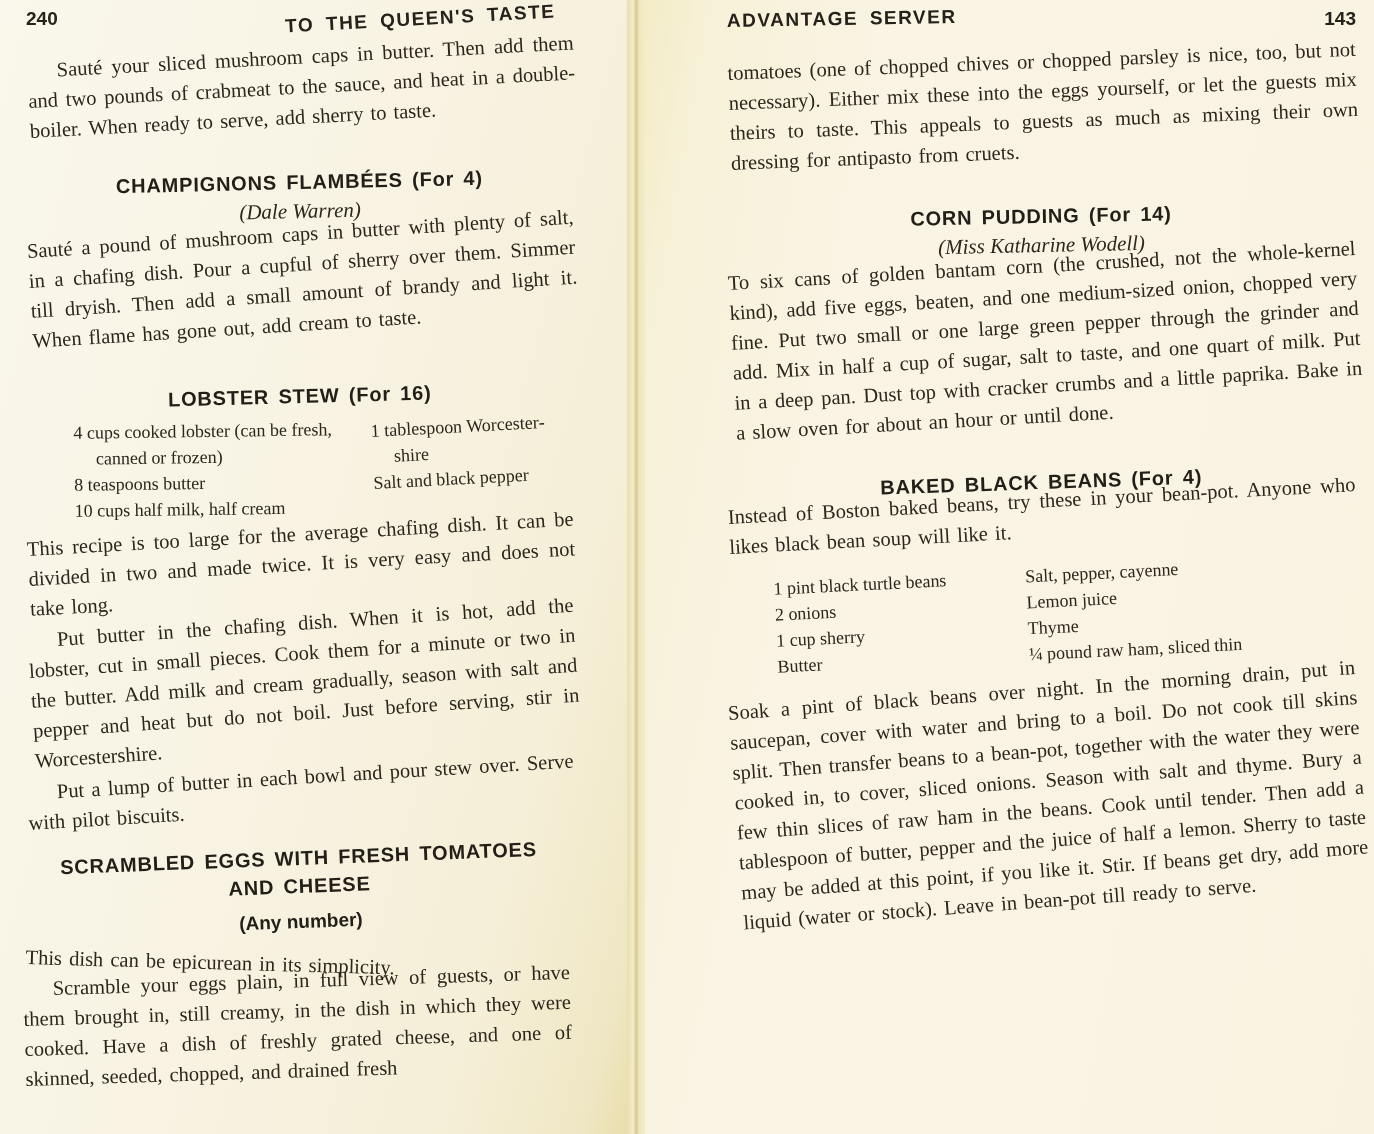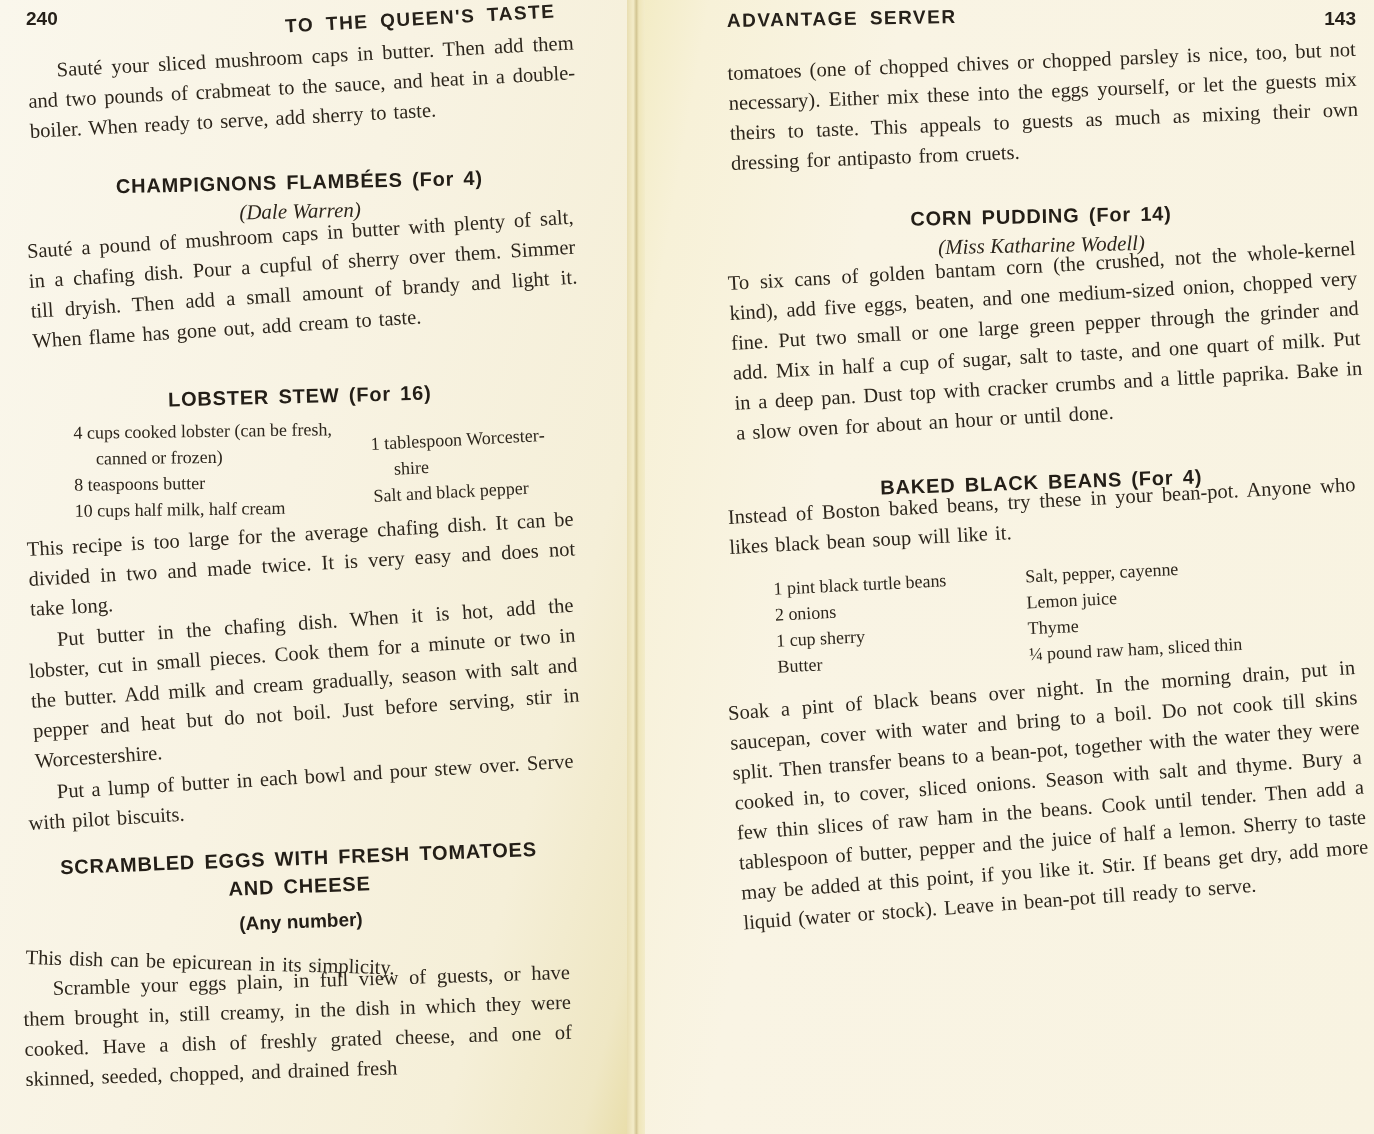--- a/index.html
+++ b/index.html
@@ -78,21 +78,21 @@
     </div>
 
     <div class="block" style="transform:rotate(-3.6deg);transform-origin:left top;margin-top:10px;">
       <p class="body-para">Sauté a pound of mushroom caps in butter with plenty of salt, in a chafing dish. Pour a cupful of sherry over them. Simmer till dryish. Then add a small amount of brandy and light it. When flame has gone out, add cream to taste.</p>
     </div>
 
     <div class="block" style="transform:rotate(-1.5deg);margin-top:26px;">
       <h2 class="recipe-title">LOBSTER STEW (For 16)</h2>
     </div>
 
-    <div class="ingredients" style="margin-top:8px;align-items:center;">
+    <div class="ingredients" style="margin-top:8px;">
       <ul class="ing-col" style="width:262px;margin-left:48px;transform:rotate(-0.8deg);">
         <li>4 cups cooked lobster (can be fresh, canned or frozen)</li>
         <li>8 teaspoons butter</li>
         <li>10 cups half milk, half cream</li>
       </ul>
       <ul class="ing-col" style="width:200px;margin-left:34px;transform:rotate(-3deg);transform-origin:left top;">
         <li>1 tablespoon Worcester­shire</li>
         <li>Salt and black pepper</li>
       </ul>
     </div>

